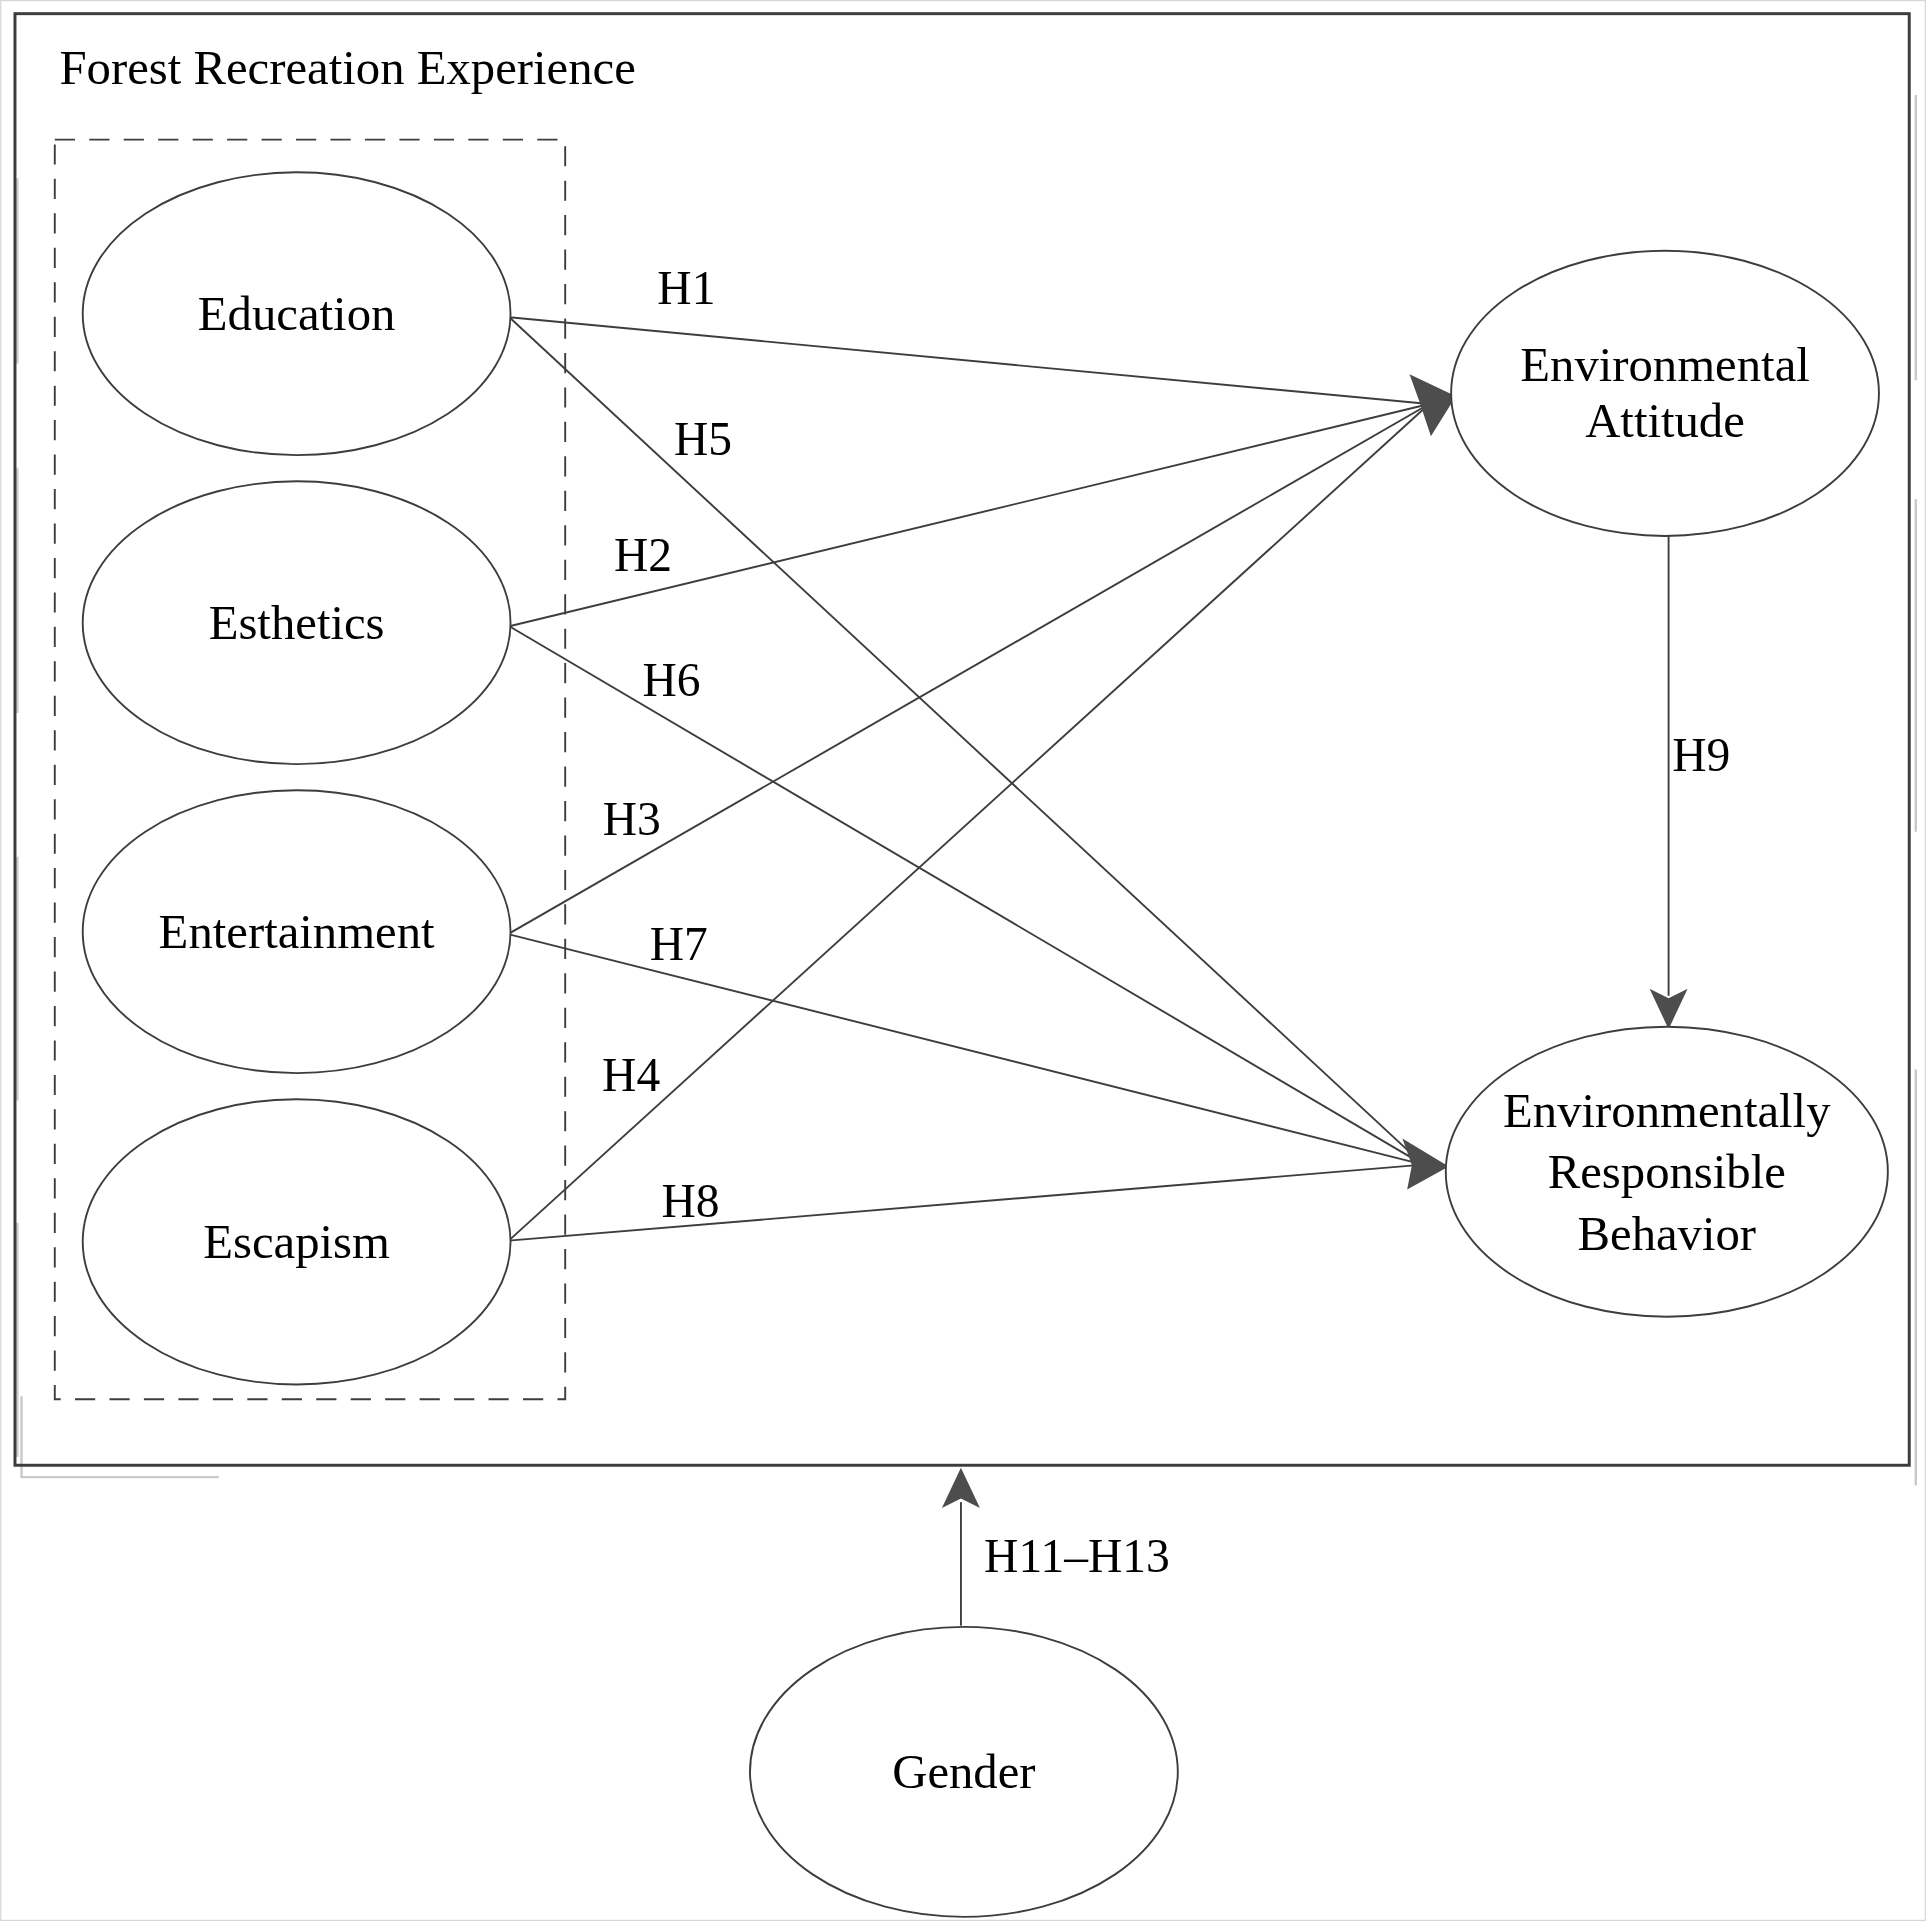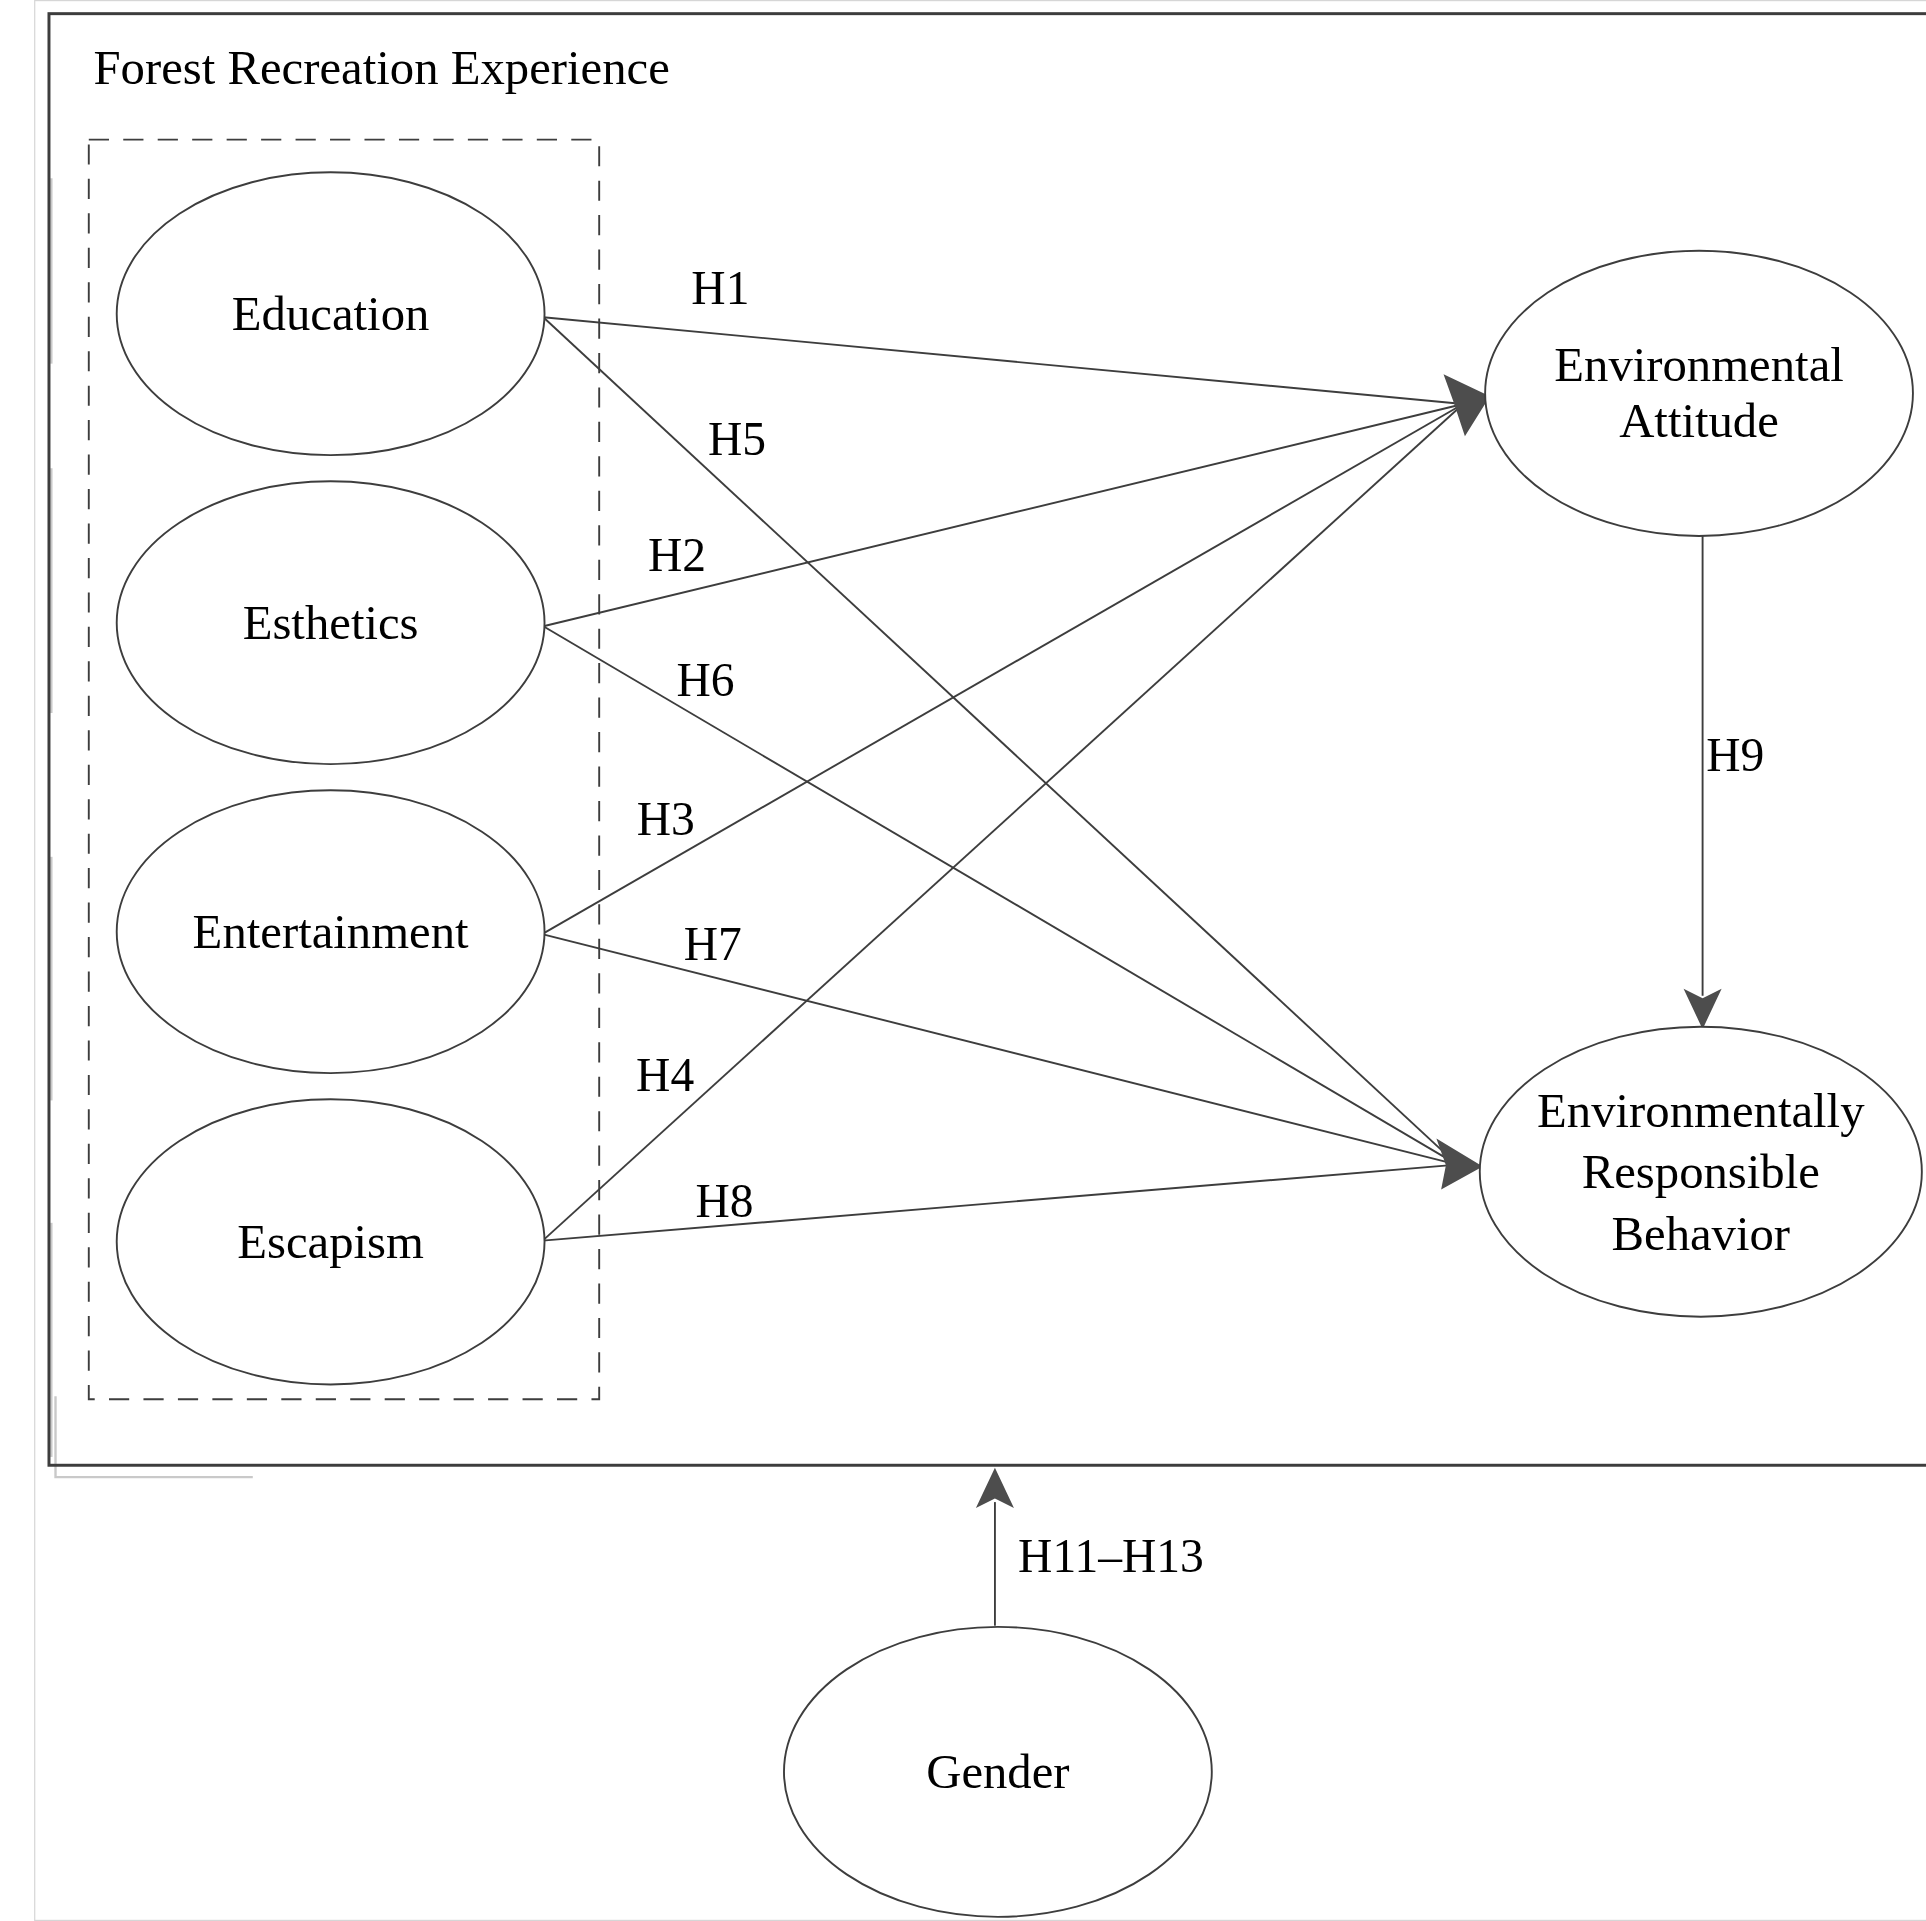--- a/index.html
+++ b/index.html
@@ -5,21 +5,20 @@
   html, body {
     margin: 0;
     padding: 0;
     background: #ffffff;
   }
   .figure-wrap {
     position: relative;
     width: 1554px;
     height: 1921px;
     background: #ffffff;
-    margin-left: 34px;
   }
   svg.sem {
     display: block;
     width: 1926px;
     height: 1921px;
     font-family: "Liberation Serif", "DejaVu Serif", serif;
   }
   .box-stroke       { fill: none; stroke: #3d3d3d; stroke-width: 5; }
   .dashed-stroke    { fill: none; stroke: #3d3d3d; stroke-width: 3.2; stroke-dasharray: 34 24; }
   .node-ellipse     { fill: #ffffff; stroke: #3d3d3d; stroke-width: 3.2; }

